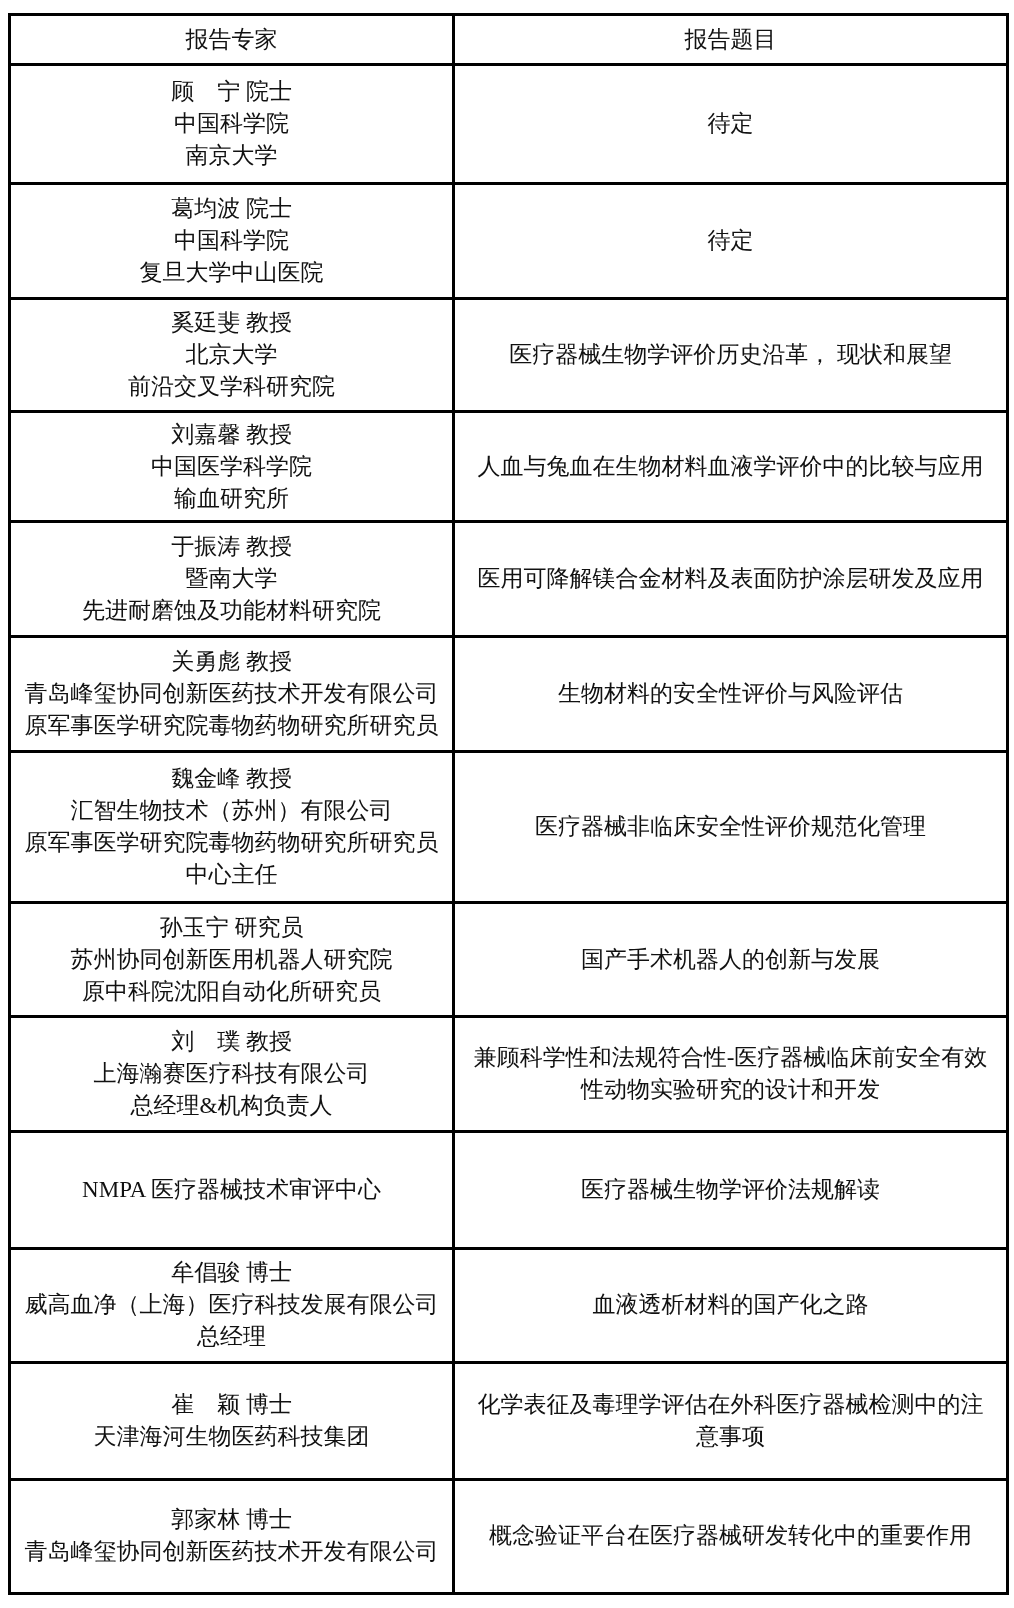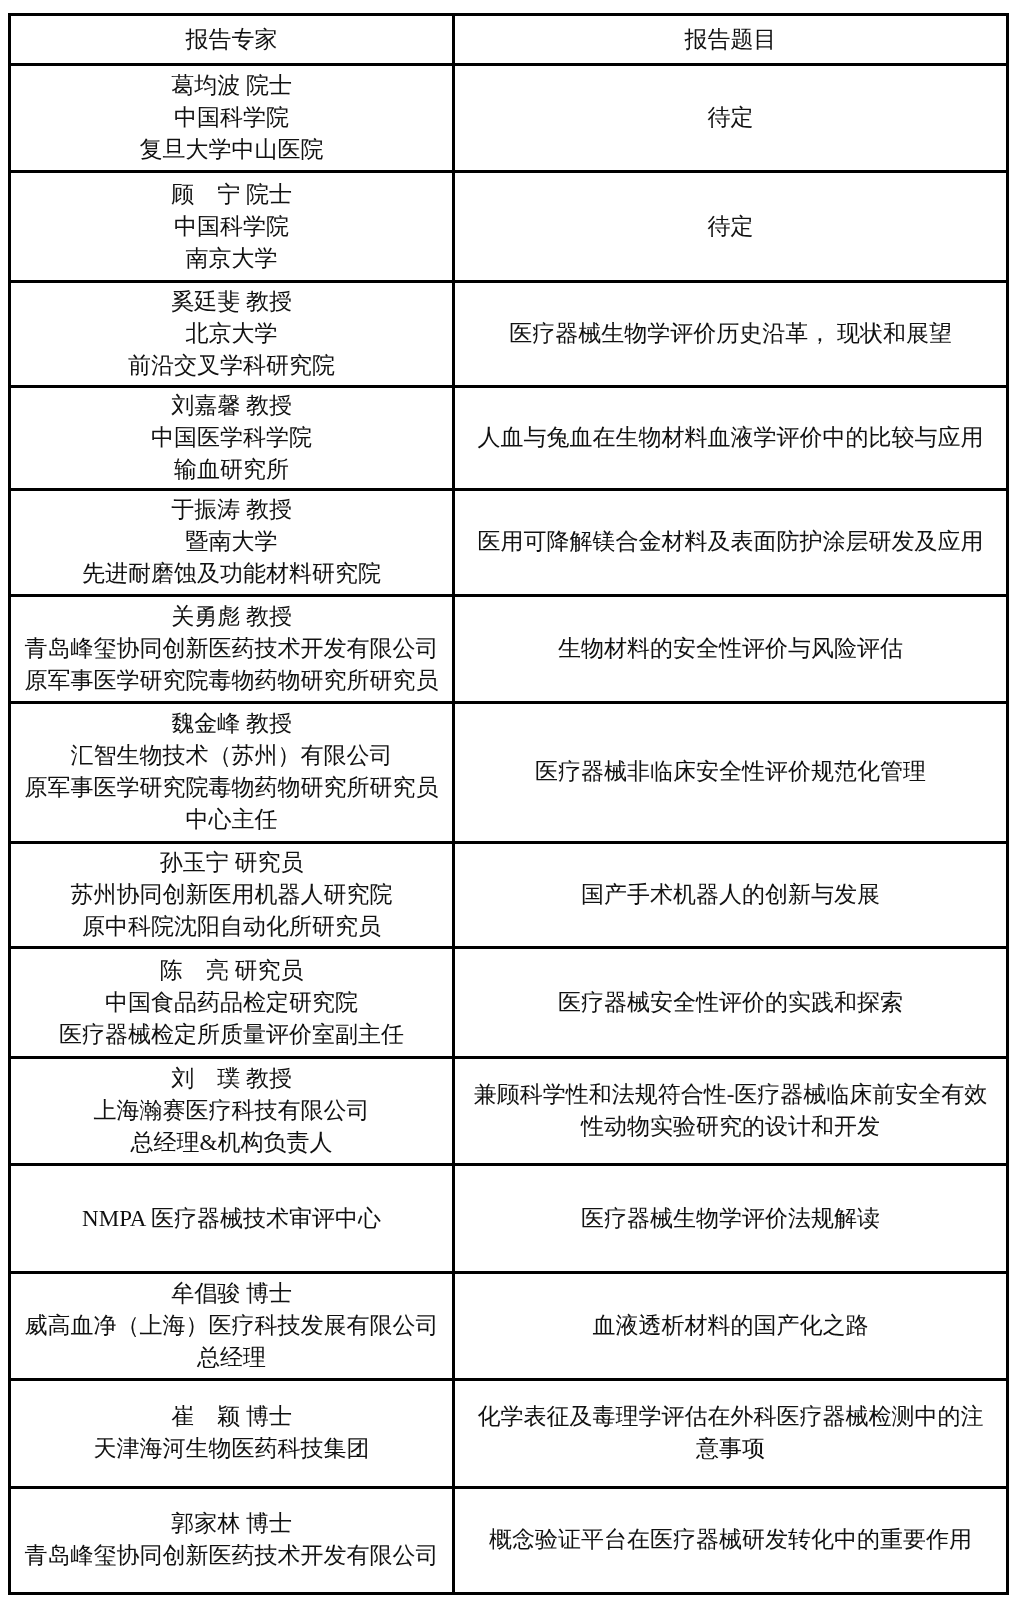--- a/index.html
+++ b/index.html
@@ -55,35 +55,35 @@
       <tr class="header-row">
         <th>
           <div class="line">报告专家</div>
         </th>
         <th>
           <div class="line">报告题目</div>
         </th>
       </tr>
     </thead>
     <tbody>
+        <tr style="height: 110px;">
+          <td class="cell expert-cell">
+            <div class="line">顾　宁 院士</div>
+            <div class="line">中国科学院</div>
+            <div class="line">南京大学</div>
+          </td>
+          <td class="cell title-cell">
+            <div class="line">待定</div>
+          </td>
+        </tr>
         <tr style="height: 107px;">
           <td class="cell expert-cell">
             <div class="line">葛均波 院士</div>
             <div class="line">中国科学院</div>
             <div class="line">复旦大学中山医院</div>
-          </td>
-          <td class="cell title-cell">
-            <div class="line">待定</div>
-          </td>
-        </tr>
-        <tr style="height: 110px;">
-          <td class="cell expert-cell">
-            <div class="line">顾　宁 院士</div>
-            <div class="line">中国科学院</div>
-            <div class="line">南京大学</div>
           </td>
           <td class="cell title-cell">
             <div class="line">待定</div>
           </td>
         </tr>
         <tr style="height: 105px;">
           <td class="cell expert-cell">
             <div class="line">奚廷斐 教授</div>
             <div class="line">北京大学</div>
             <div class="line">前沿交叉学科研究院</div>
@@ -136,30 +136,20 @@
         <tr style="height: 105px;">
           <td class="cell expert-cell">
             <div class="line">孙玉宁 研究员</div>
             <div class="line">苏州协同创新医用机器人研究院</div>
             <div class="line">原中科院沈阳自动化所研究员</div>
           </td>
           <td class="cell title-cell">
             <div class="line">国产手术机器人的创新与发展</div>
           </td>
         </tr>
-        <tr style="height: 110px;">
-          <td class="cell expert-cell">
-            <div class="line">陈　亮 研究员</div>
-            <div class="line">中国食品药品检定研究院</div>
-            <div class="line">医疗器械检定所质量评价室副主任</div>
-          </td>
-          <td class="cell title-cell">
-            <div class="line">医疗器械安全性评价的实践和探索</div>
-          </td>
-        </tr>
         <tr style="height: 107px;">
           <td class="cell expert-cell">
             <div class="line">刘　璞 教授</div>
             <div class="line">上海瀚赛医疗科技有限公司</div>
             <div class="line">总经理&amp;机构负责人</div>
           </td>
           <td class="cell title-cell">
             <div class="line">兼顾科学性和法规符合性-医疗器械临床前安全有效</div>
             <div class="line">性动物实验研究的设计和开发</div>
           </td>

